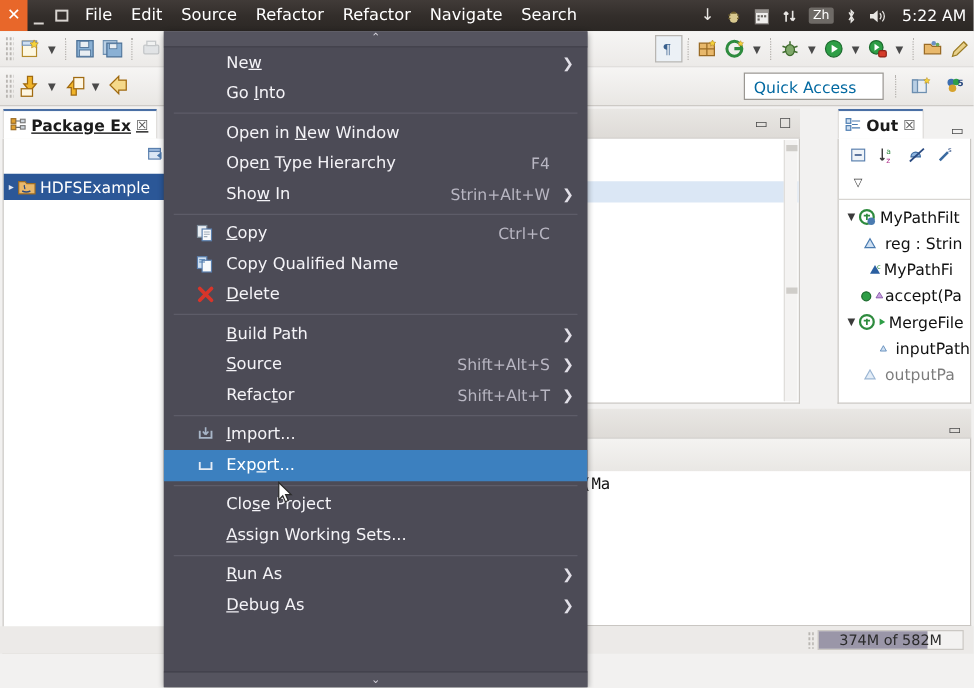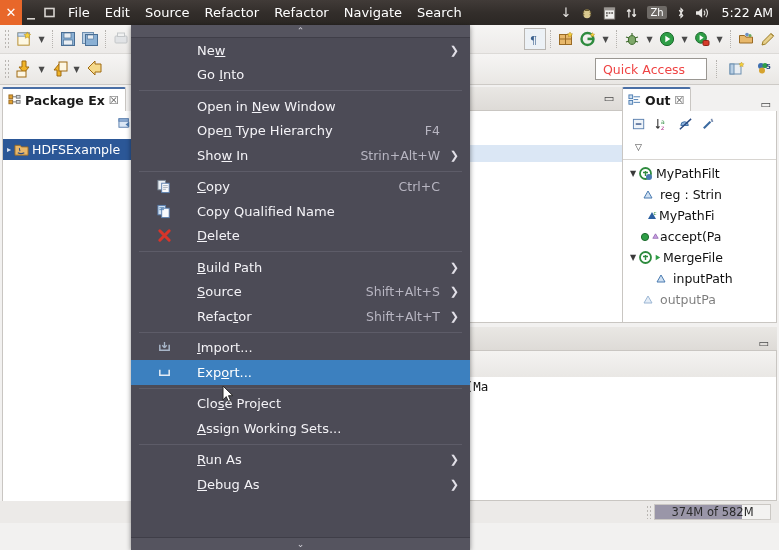--- a/index.html
+++ b/index.html
@@ -56,29 +56,29 @@
     border-left: 1px dotted #b6b3af; }
   .grip { width: 7px; height: 20px; margin-right: 2px;
     background-image: radial-gradient(#b9b6b2 0.8px, transparent 0.9px);
     background-size: 3px 4px; }
 
   .quick-access {
     margin-left: auto; display: flex; align-items: center; gap: 5px; padding-right: 4px;
   }
   .qa-input {
     width: 112px; height: 22px; border: 1px solid #9a9792; background: #fff;
-    color: #ef4444; font-size: 12.5px; display: flex; align-items: center;
+    color: #0369a1; font-size: 12.5px; display: flex; align-items: center;
     padding-left: 7px;
   }
 
   
   .body { position: relative; height: 438px; }
 
   
-  .pkg-panel { position: absolute; left: 2px; top: 2px; width: 135px; bottom: 0; }
+  .pkg-panel { position: absolute; left: 2px; top: 2px; width: 135px; bottom: 0; text-decoration: underline; }
   .view-tab-strip { height: 24px; display: flex; align-items: flex-end; }
   .view-tab {
     height: 24px; display: flex; align-items: center; gap: 4px;
     padding: 0 6px 0 5px; background: #ffffff;
     border-top: 2px solid #4a6fa5; border-left: 1px solid #c9c6c2;
     border-right: 1px solid #c9c6c2;
     border-top-left-radius: 2px; border-top-right-radius: 2px;
     font-size: 12.5px; font-weight: bold; color: #1b1b1b; white-space: nowrap;
   }
   .view-tab .x { color: #5a5a5a; font-size: 11px; }
@@ -105,21 +105,21 @@
     font-family: "DejaVu Sans Mono", "Liberation Mono", monospace;
     font-size: 12.5px; overflow: hidden; }
   .code-line { height: 17px; line-height: 17px; padding-left: 5px; white-space: pre; }
   .code-line.hl { background: #dbe7f5; }
   .ed-scroll { position: absolute; right: 1px; top: 1px; bottom: 1px; width: 11px;
     background: #f4f3f2; border-left: 1px solid #e0dedb; }
   .ed-scroll i { position: absolute; left: 1px; width: 9px; height: 5px;
     background: #cfcdc9; display: block; }
 
   
-  .out-panel { position: absolute; right: 2px; top: 2px; width: 155px; height: 236px; }
+  .out-panel { position: absolute; right: 2px; top: 2px; width: 107px; height: 236px; }
   .out-tabstrip { height: 24px; display: flex; align-items: flex-end; }
   .out-body { position: absolute; top: 24px; left: 0; right: 0; bottom: 0;
     background: #fff; border: 1px solid #c9c6c2; border-top: none; }
   .out-toolrow { height: 26px; display: flex; align-items: center; gap: 8px;
     padding-left: 9px; }
   .out-toolrow2 { height: 20px; display: flex; align-items: center; padding-left: 12px; }
   .out-sep { height: 1px; background: #d8d5d1; margin: 2px 0 3px 0; }
   .out-row { height: 21px; display: flex; align-items: center; font-size: 12.5px;
     color: #111; white-space: nowrap; overflow: hidden; }
   .out-row .tw { width: 12px; text-align: center; color: #3a3a3a; font-size: 8px; }
@@ -170,21 +170,21 @@
     box-shadow: 0 1px 5px rgba(0,0,0,.45);
     font-size: 13px; z-index: 50; overflow: hidden;
   }
   .ctx-scroll-top, .ctx-scroll-bottom {
     height: 13px; background: #55545f; display: flex; align-items: center;
     justify-content: center; color: #d7d5dd; font-size: 9px;
     border-bottom: 1px solid #3f3e48;
   }
   .ctx-scroll-bottom { border-bottom: none; border-top: 1px solid #3f3e48; }
   .ctx-item { height: 24.5px; display: flex; align-items: center; position: relative;
-    padding-left: 40px; }
+    padding-left: 24px; }
   .ctx-item .ic { position: absolute; left: 25px; width: 16px; height: 16px;
     display: flex; align-items: center; justify-content: center; }
   .ctx-item .lbl { margin-left: 26px; color: #f4f3f7; white-space: nowrap; }
   .ctx-item.noicon .lbl { margin-left: 26px; }
   .ctx-item .acc { position: absolute; right: 30px; color: #b8b6c2; font-size: 12.5px; }
   .ctx-item .sub { position: absolute; right: 11px; color: #e2e0e8; font-size: 11px; }
   .ctx-item.sel { background: #3c80bf; }
   .ctx-item.sel .lbl { color: #ffffff; }
   .ctx-sep { height: 1px; background: #5d5c68; margin: 3px 8px; }
   .u { text-decoration: underline; }

